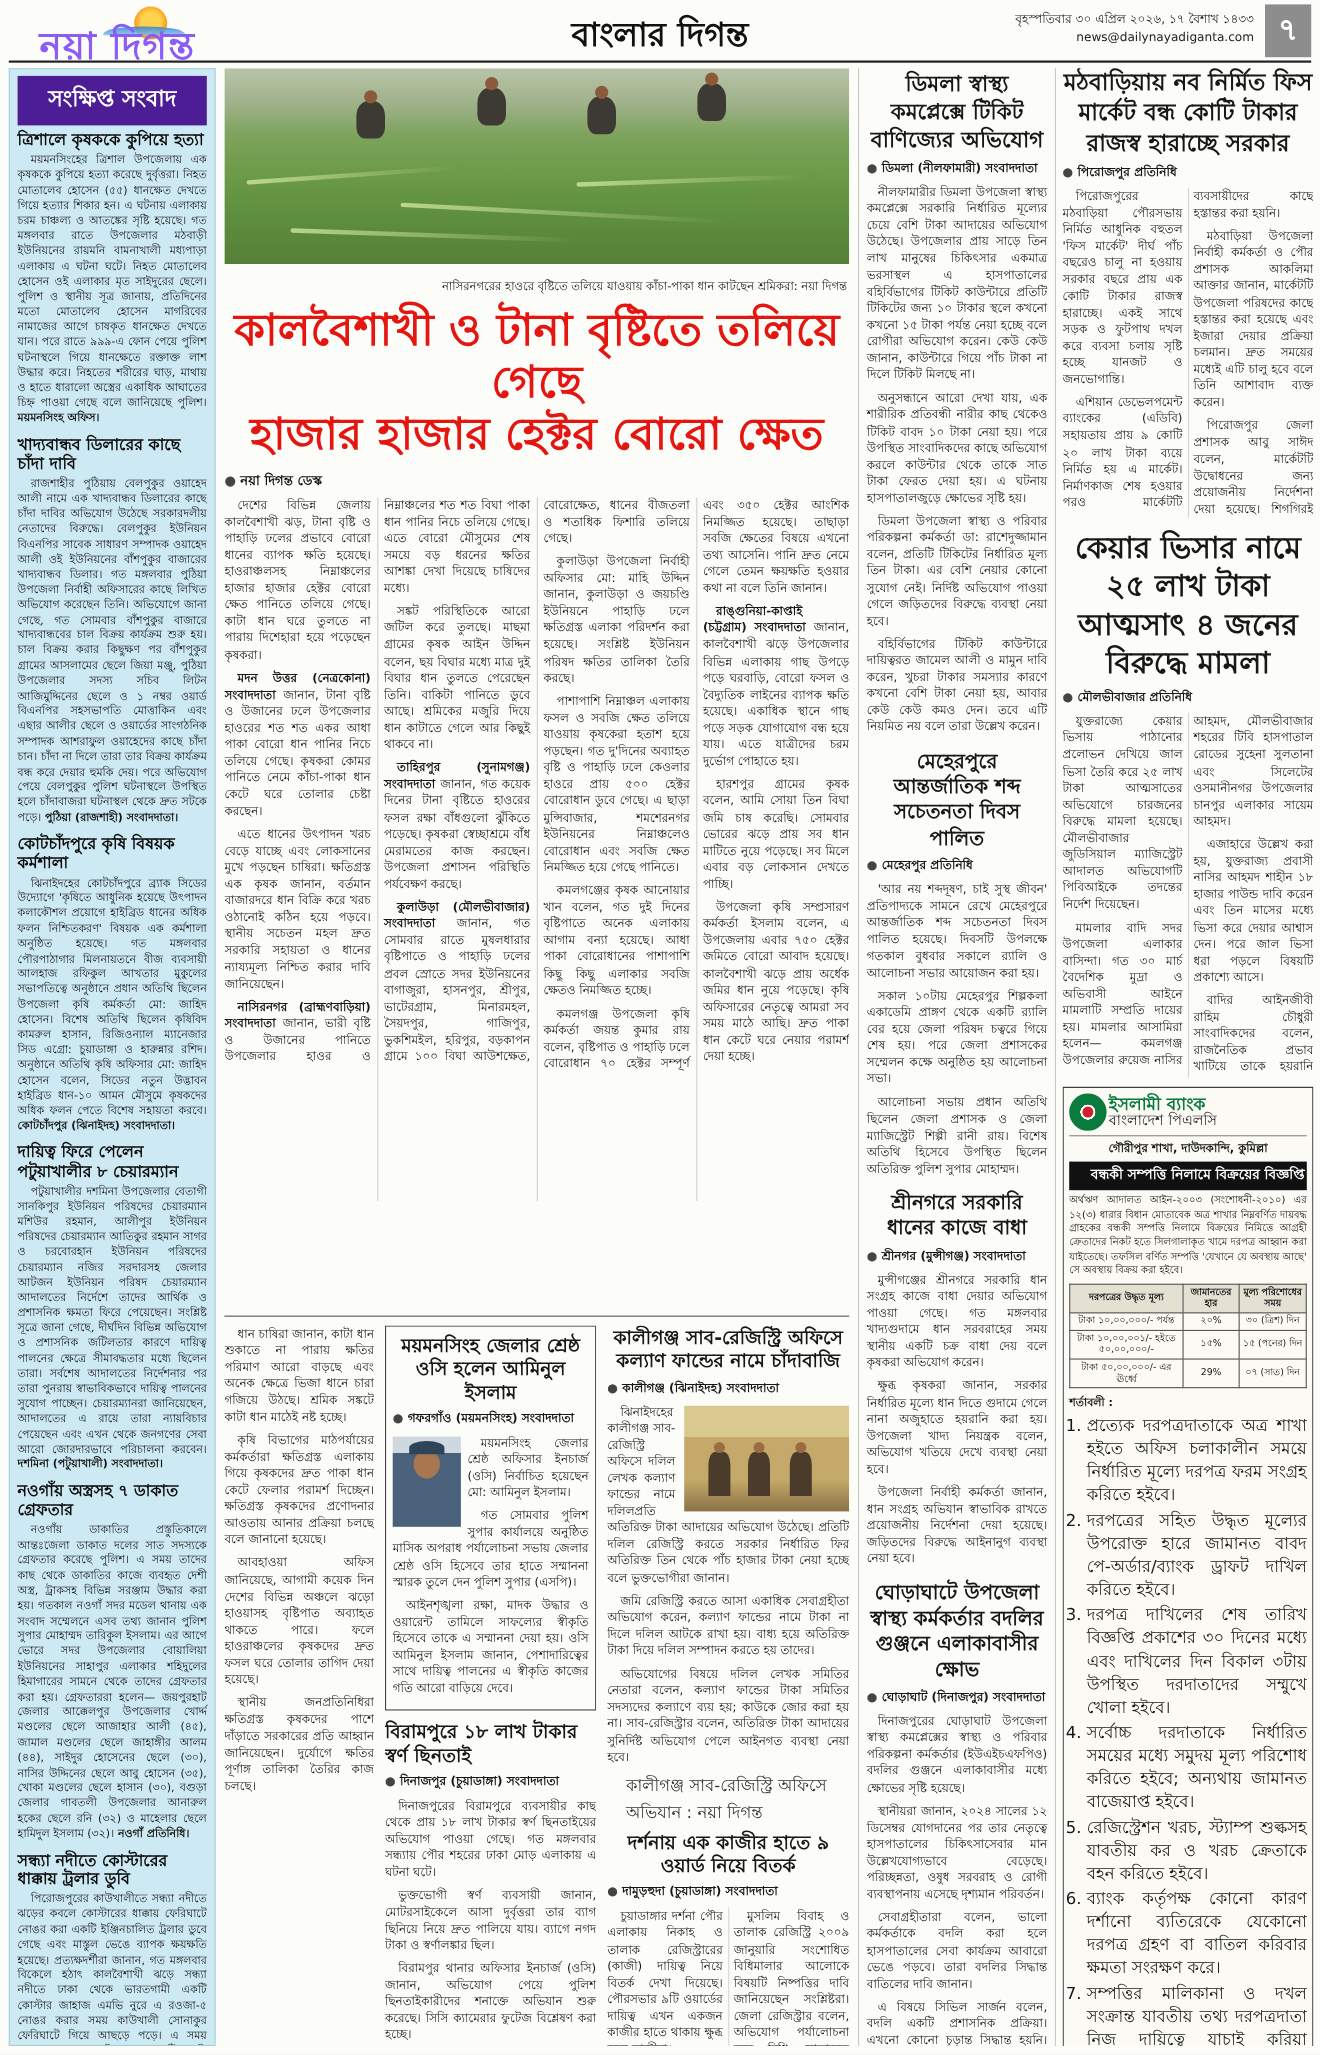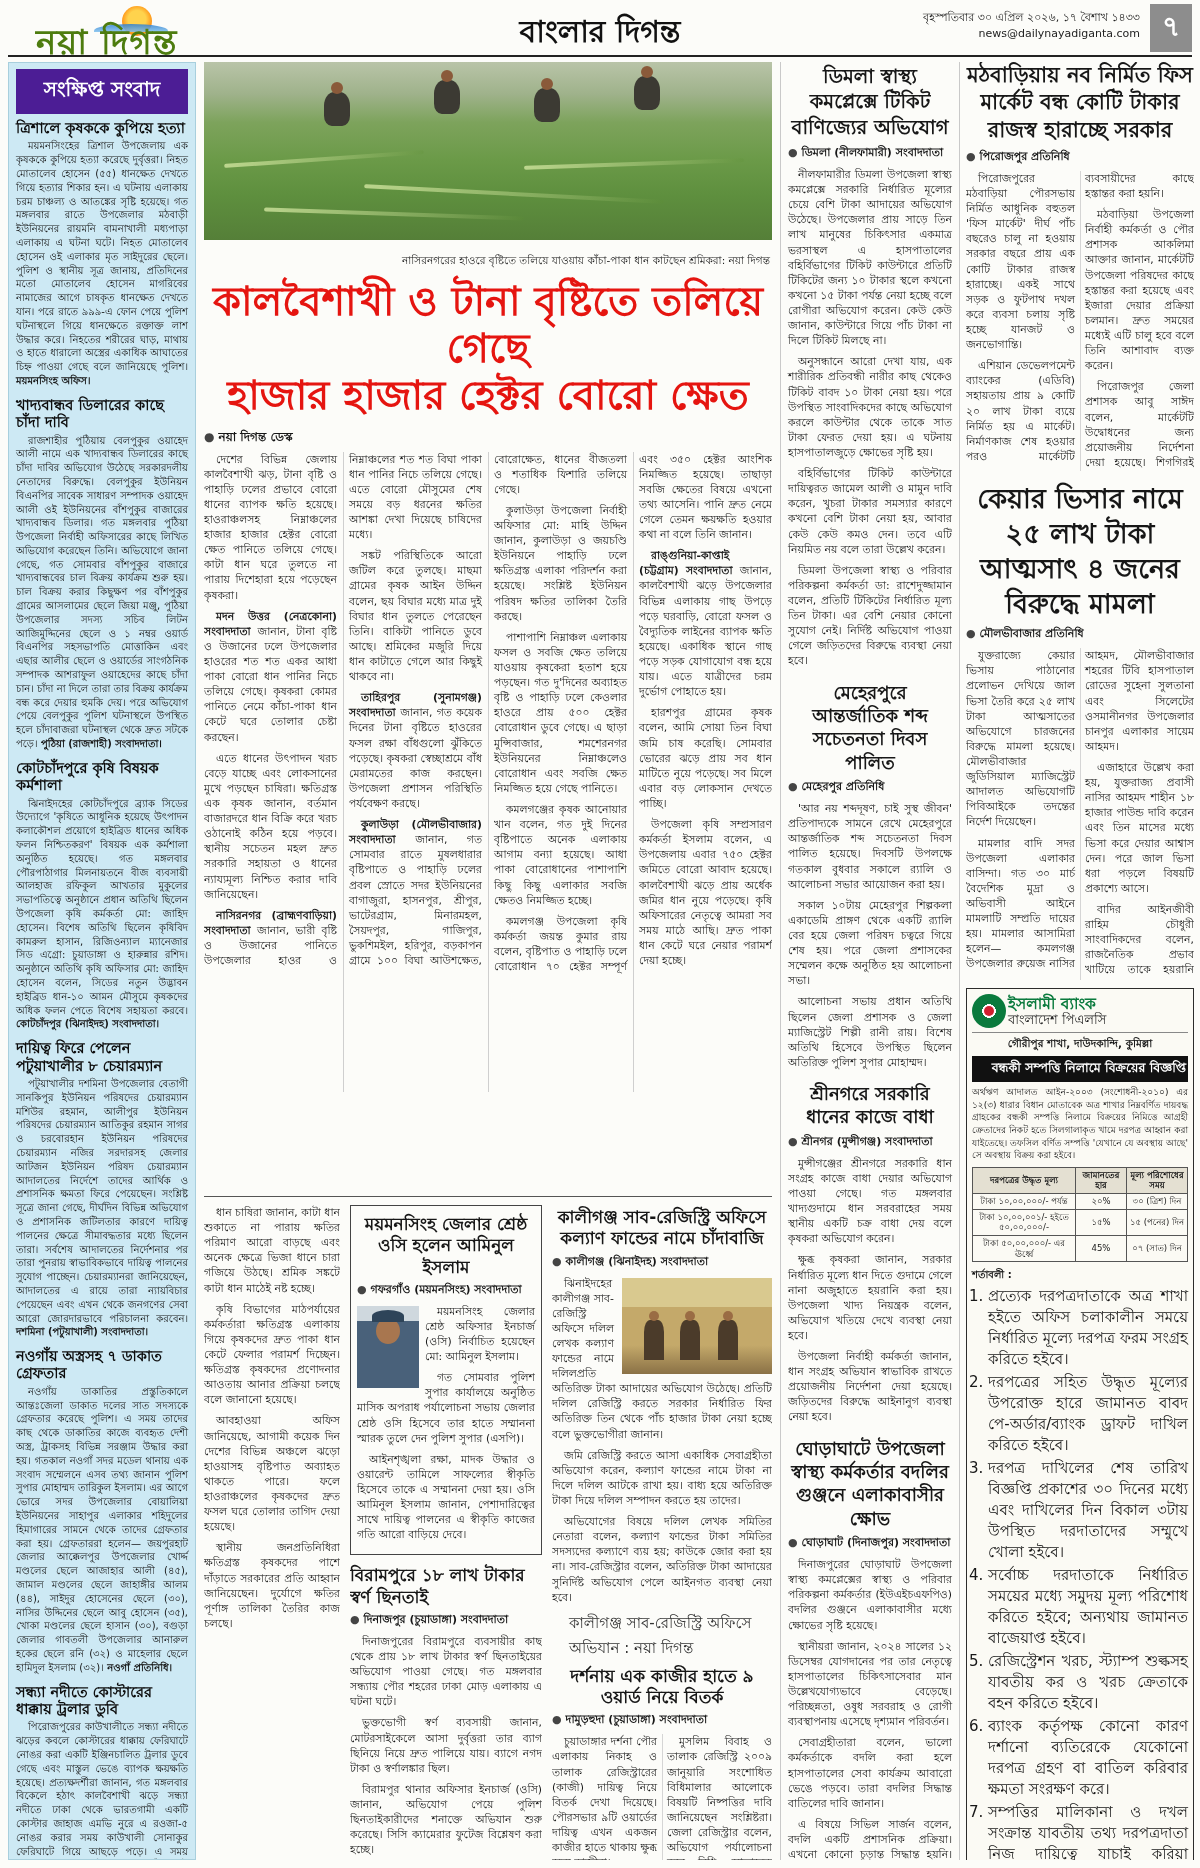--- a/index.html
+++ b/index.html
@@ -6,21 +6,21 @@
   .page{position:relative;width:1200px;height:1868px;margin:0 auto;background:#fcfcf9;color:#171717;
         font-family:"DejaVu Sans","Liberation Sans",sans-serif;overflow:hidden;}
   
   .hdr{position:absolute;left:0;top:0;width:1200px;height:56px;}
   .hdr-rule{position:absolute;left:8px;top:55px;width:1184px;border-top:2px solid #222;}
   .masthead{position:absolute;left:36px;top:4px;width:230px;height:50px;}
   .sun{position:absolute;left:86px;top:2px;width:30px;height:30px;border-radius:50%;
        background:radial-gradient(circle at 50% 45%,#ffd34d 0 40%,#ff9013 70%,rgba(255,144,19,.15) 100%);}
   .wave{position:absolute;left:58px;top:20px;width:74px;height:8px;border-radius:60% 60% 0 0/100% 100% 0 0;
         background:linear-gradient(#2e7fd0,#7fc0ee);opacity:.85;}
-  .masthead-txt{position:absolute;left:0;top:12px;font-size:34px;font-weight:bold;letter-spacing:1px;color:#4d7c0f;}
+  .masthead-txt{position:absolute;left:0;top:12px;font-size:34px;font-weight:bold;letter-spacing:1px;color:#8b5cf6;}
   .section-title{position:absolute;left:0;right:0;top:8px;text-align:center;font-size:30px;font-weight:bold;color:#111;}
   .dateblock{position:absolute;right:60px;top:10px;text-align:right;font-size:11px;line-height:1.45;color:#222;}
   .pageno{position:absolute;right:8px;top:4px;width:42px;height:48px;background:#8d8d8d;color:#fff;
           font-size:28px;font-weight:bold;display:flex;align-items:center;justify-content:center;}
   
   .sidebar{position:absolute;left:8px;top:62px;width:188px;height:1798px;background:#cde9f4;
            border:1px solid #a8cfdd;padding:6px 7px;box-sizing:border-box;overflow:hidden;}
   .sidebar-hdr{background:#4c1d95;color:#fff;text-align:center;font-size:20px;font-weight:bold;
                padding:5px 0 7px;margin-bottom:6px;}
   .brief-item{margin-bottom:9px;}
@@ -238,22 +238,22 @@
     </div>
   </div>
 
   <div class="rmid">
     <div class="rart">
       <h2>ডিমলা স্বাস্থ্য কমপ্লেক্সে টিকিট বাণিজ্যের অভিযোগ</h2>
       <div class="byline"><span class="dot">●</span><span>ডিমলা (নীলফামারী) সংবাদদাতা</span></div>
       <div id="dimla-body">
           <p class="bp">নীলফামারীর ডিমলা উপজেলা স্বাস্থ্য কমপ্লেক্সে সরকারি নির্ধারিত মূল্যের চেয়ে বেশি টাকা আদায়ের অভিযোগ উঠেছে। উপজেলার প্রায় সাড়ে তিন লাখ মানুষের চিকিৎসার একমাত্র ভরসাস্থল এ হাসপাতালের বহির্বিভাগের টিকিট কাউন্টারে প্রতিটি টিকিটের জন্য ১০ টাকার স্থলে কখনো কখনো ১৫ টাকা পর্যন্ত নেয়া হচ্ছে বলে রোগীরা অভিযোগ করেন। কেউ কেউ জানান, কাউন্টারে গিয়ে পাঁচ টাকা না দিলে টিকিট মিলছে না।</p>
           <p class="bp">অনুসন্ধানে আরো দেখা যায়, এক শারীরিক প্রতিবন্ধী নারীর কাছ থেকেও টিকিট বাবদ ১০ টাকা নেয়া হয়। পরে উপস্থিত সাংবাদিকদের কাছে অভিযোগ করলে কাউন্টার থেকে তাকে সাত টাকা ফেরত দেয়া হয়। এ ঘটনায় হাসপাতালজুড়ে ক্ষোভের সৃষ্টি হয়।</p>
+          <p class="bp">ডিমলা উপজেলা স্বাস্থ্য ও পরিবার পরিকল্পনা কর্মকর্তা ডা: রাশেদুজ্জামান বলেন, প্রতিটি টিকিটের নির্ধারিত মূল্য তিন টাকা। এর বেশি নেয়ার কোনো সুযোগ নেই। নির্দিষ্ট অভিযোগ পাওয়া গেলে জড়িতদের বিরুদ্ধে ব্যবস্থা নেয়া হবে।</p>
           <p class="bp">বহির্বিভাগের টিকিট কাউন্টারে দায়িত্বরত জামেল আলী ও মামুন দাবি করেন, খুচরা টাকার সমস্যার কারণে কখনো বেশি টাকা নেয়া হয়, আবার কেউ কেউ কমও দেন। তবে এটি নিয়মিত নয় বলে তারা উল্লেখ করেন।</p>
-          <p class="bp">ডিমলা উপজেলা স্বাস্থ্য ও পরিবার পরিকল্পনা কর্মকর্তা ডা: রাশেদুজ্জামান বলেন, প্রতিটি টিকিটের নির্ধারিত মূল্য তিন টাকা। এর বেশি নেয়ার কোনো সুযোগ নেই। নির্দিষ্ট অভিযোগ পাওয়া গেলে জড়িতদের বিরুদ্ধে ব্যবস্থা নেয়া হবে।</p>
         </div>
     </div>
     <div class="rart">
       <h2 class="mid">মেহেরপুরে আন্তর্জাতিক শব্দ সচেতনতা দিবস পালিত</h2>
       <div class="byline"><span class="dot">●</span><span>মেহেরপুর প্রতিনিধি</span></div>
       <div id="meherpur-body">
           <p class="bp">'আর নয় শব্দদূষণ, চাই সুস্থ জীবন' প্রতিপাদ্যকে সামনে রেখে মেহেরপুরে আন্তর্জাতিক শব্দ সচেতনতা দিবস পালিত হয়েছে। দিবসটি উপলক্ষে গতকাল বুধবার সকালে র‍্যালি ও আলোচনা সভার আয়োজন করা হয়।</p>
           <p class="bp">সকাল ১০টায় মেহেরপুর শিল্পকলা একাডেমি প্রাঙ্গণ থেকে একটি র‍্যালি বের হয়ে জেলা পরিষদ চত্বরে গিয়ে শেষ হয়। পরে জেলা প্রশাসকের সম্মেলন কক্ষে অনুষ্ঠিত হয় আলোচনা সভা।</p>
           <p class="bp">আলোচনা সভায় প্রধান অতিথি ছিলেন জেলা প্রশাসক ও জেলা ম্যাজিস্ট্রেট শিল্পী রানী রায়। বিশেষ অতিথি হিসেবে উপস্থিত ছিলেন অতিরিক্ত পুলিশ সুপার মোহাম্মদ।</p>
         </div>
@@ -326,21 +326,21 @@
               <td>২০%</td>
               <td>৩০ (ত্রিশ) দিন</td>
             </tr>
             <tr>
               <td>টাকা ১০,০০,০০১/- হইতে ৫০,০০,০০০/-</td>
               <td>১৫%</td>
               <td>১৫ (পনের) দিন</td>
             </tr>
             <tr>
               <td>টাকা ৫০,০০,০০০/- এর ঊর্ধ্বে</td>
-              <td>45%</td>
+              <td>29%</td>
               <td>০৭ (সাত) দিন</td>
             </tr>
           </tbody>
       </table>
       <div class="ad-terms-title">শর্তাবলী :</div>
       <ol id="ad-terms">
           <li>প্রত্যেক দরপত্রদাতাকে অত্র শাখা হইতে অফিস চলাকালীন সময়ে নির্ধারিত মূল্যে দরপত্র ফরম সংগ্রহ করিতে হইবে।</li>
           <li>দরপত্রের সহিত উদ্ধৃত মূল্যের উপরোক্ত হারে জামানত বাবদ পে-অর্ডার/ব্যাংক ড্রাফট দাখিল করিতে হইবে।</li>
           <li>দরপত্র দাখিলের শেষ তারিখ বিজ্ঞপ্তি প্রকাশের ৩০ দিনের মধ্যে এবং দাখিলের দিন বিকাল ৩টায় উপস্থিত দরদাতাদের সম্মুখে খোলা হইবে।</li>
           <li>সর্বোচ্চ দরদাতাকে নির্ধারিত সময়ের মধ্যে সমুদয় মূল্য পরিশোধ করিতে হইবে; অন্যথায় জামানত বাজেয়াপ্ত হইবে।</li>

